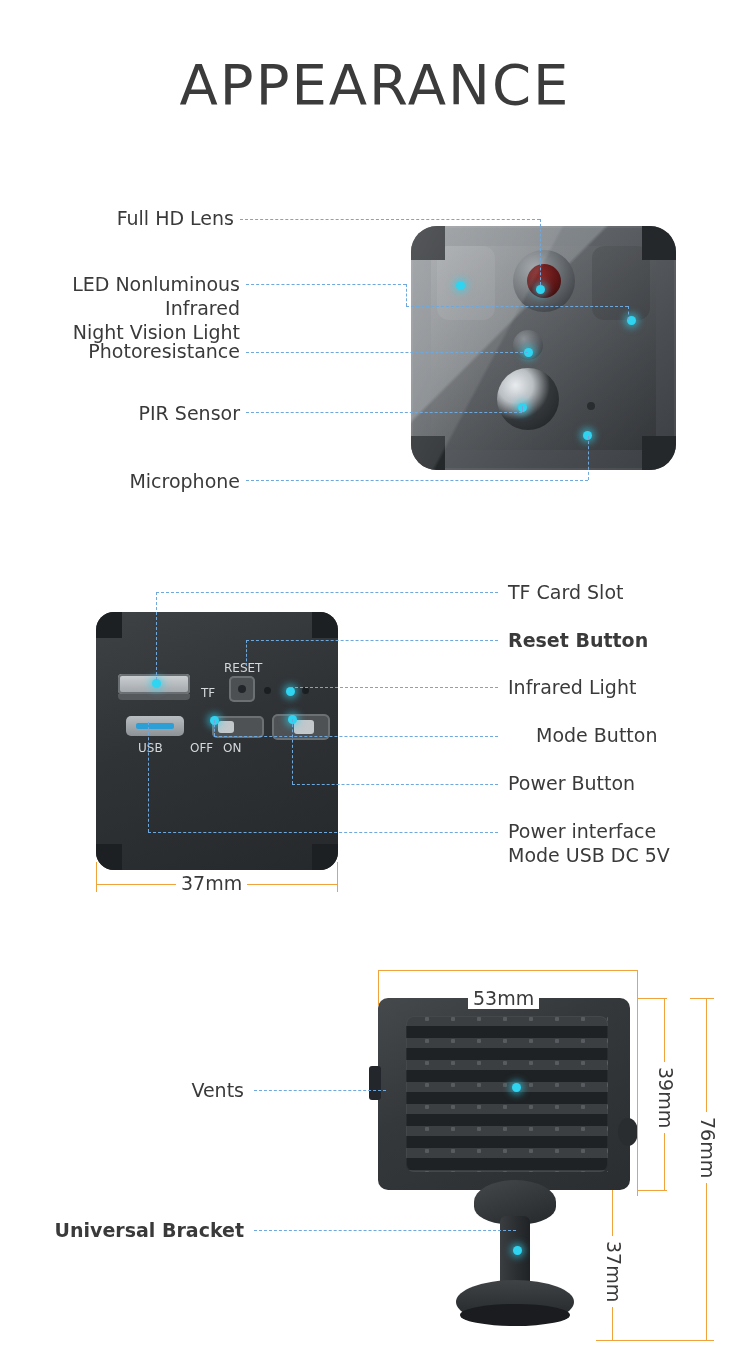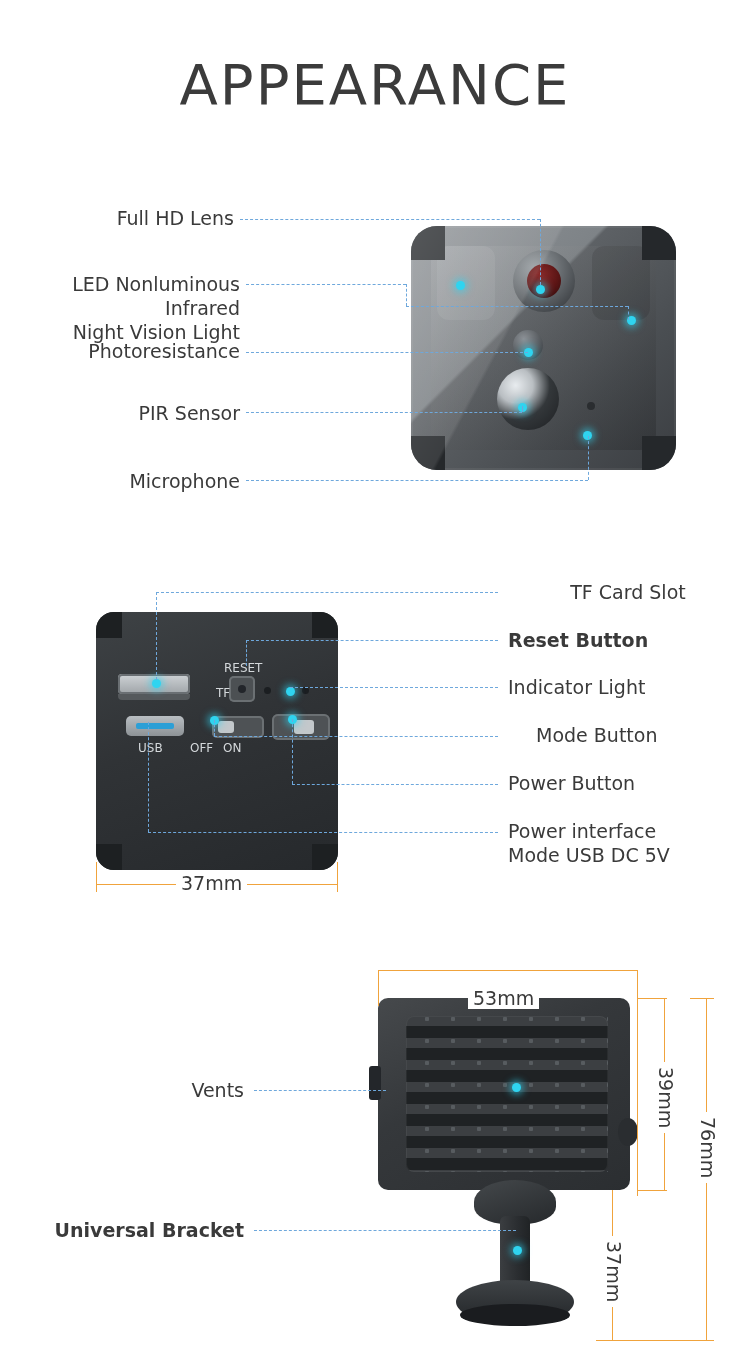--- a/index.html
+++ b/index.html
@@ -436,21 +436,21 @@
         <div class="usb-slot"></div>
       </div>
       <div class="mode-sw">
         <div class="mode-knob"></div>
       </div>
       <div class="power-sw">
         <div class="power-knob"></div>
       </div>
 
       <div class="sm" style="left:128px; top:49px;">RESET</div>
-      <div class="sm" style="left:120px; top:74px;">TF</div>
+      <div class="sm" style="left:105px; top:74px;">TF</div>
       <div class="sm" style="left:42px; top:129px;">USB</div>
       <div class="sm" style="left:94px; top:129px;">OFF</div>
       <div class="sm" style="left:127px; top:129px;">ON</div>
 
       <div class="corner c-tl"></div>
       <div class="corner c-tr"></div>
       <div class="corner c-bl"></div>
       <div class="corner c-br"></div>
     </div>
 
@@ -469,23 +469,23 @@
 
     <div class="lead-v" style="left:214px; top:720px; height:16px;"></div>
     <div class="lead" style="left:214px; top:736px; width:284px;"></div>
 
     <div class="lead-v" style="left:292px; top:719px; height:65px;"></div>
     <div class="lead" style="left:292px; top:784px; width:206px;"></div>
 
     <div class="lead-v" style="left:148px; top:722px; height:110px;"></div>
     <div class="lead" style="left:148px; top:832px; width:350px;"></div>
 
-    <div class="label left" style="left:508px; top:580px; width:240px;text-align:center;">TF Card Slot</div>
+    <div class="label left" style="left:508px; top:580px; width:240px;">TF Card Slot</div>
     <div class="label left" style="left:508px; top:628px; width:240px;font-weight:bold;">Reset Button</div>
-    <div class="label left" style="left:508px; top:675px; width:240px;">Indicator Light</div>
+    <div class="label left" style="left:508px; top:675px; width:240px;">Infrared Light</div>
     <div class="label left" style="left:508px; top:723px; width:240px;margin-left:28px;">Mode Button</div>
     <div class="label left" style="left:508px; top:771px; width:240px;">Power Button</div>
     <div class="label left" style="left:508px; top:819px; width:240px;">Power interface
 Mode USB DC 5V</div>
 
     <div class="dim dim-h" style="left:96px; top:884px; width:242px;"></div>
     <div class="dim-tick-v" style="left:96px; top:862px; height:30px;"></div>
     <div class="dim-tick-v" style="left:337px; top:862px; height:30px;"></div>
     <div class="dim-text" style="left:176px; top:872px;">37mm</div>
   </div>

